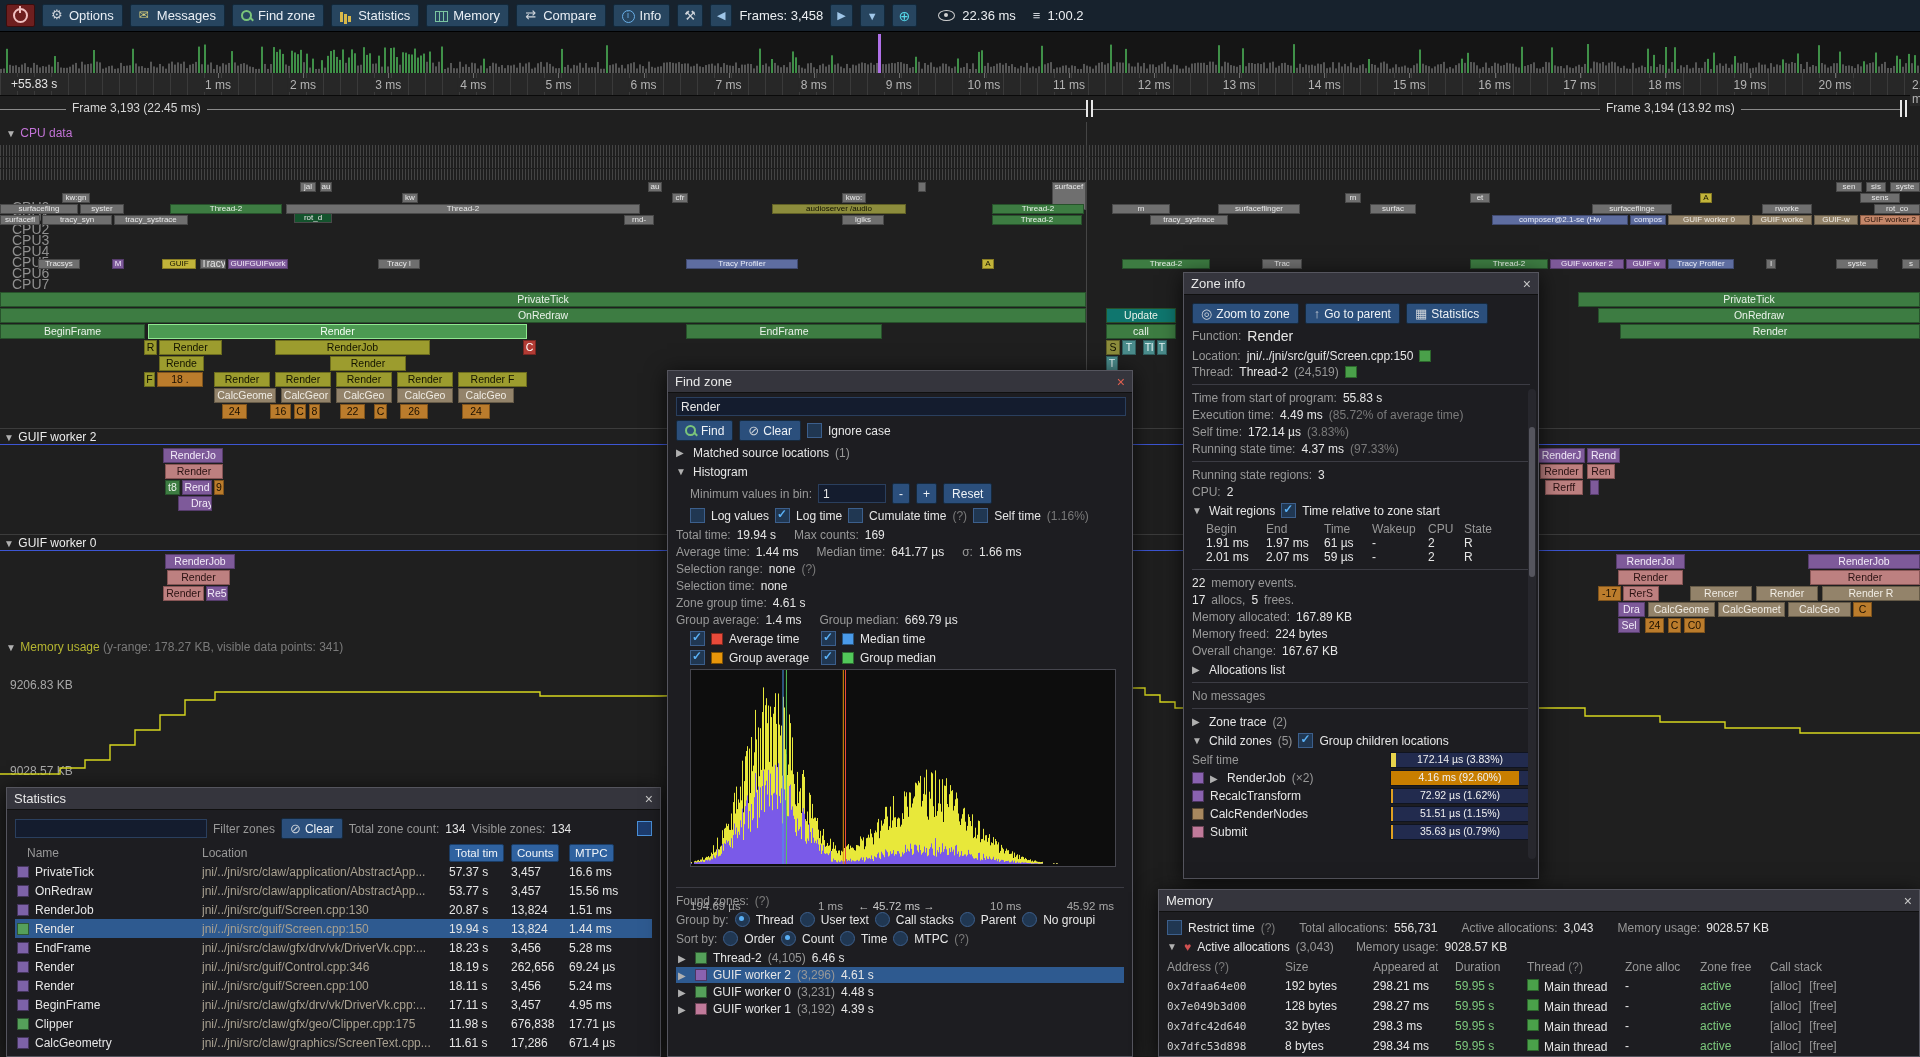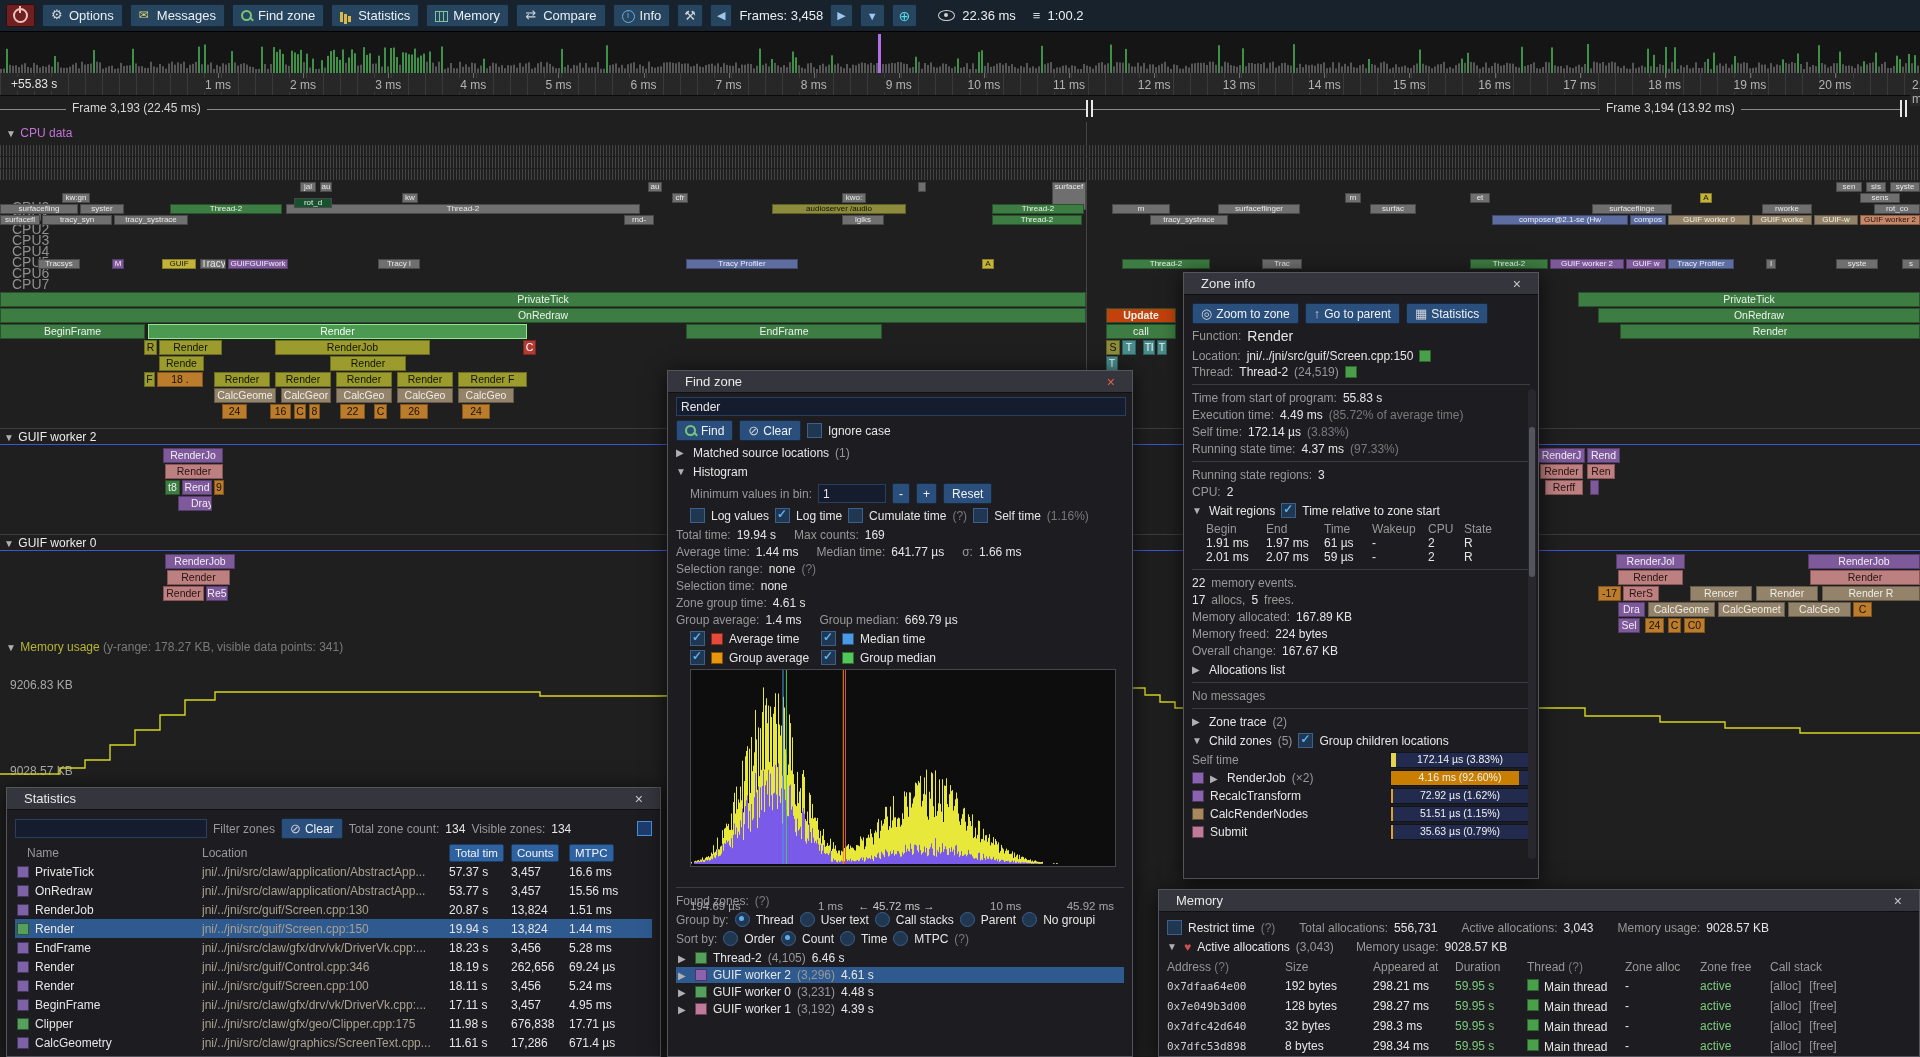--- a/index.html
+++ b/index.html
@@ -53,21 +53,21 @@
   #minigraph{position:absolute;left:0;top:22px;width:1920px;height:37px;opacity:.85;
      background-image:repeating-linear-gradient(0deg,#1f1f1f 0 1px,transparent 1px 12px),
                       repeating-linear-gradient(90deg,rgba(190,190,190,.28) 0 1px,transparent 1px 3px);}
   .thrhdr{position:absolute;left:0;width:1920px;height:17px;border-top:1px solid #3c3c3c;border-bottom:1px solid #3d56d4;
           color:#ececec;font-size:12px;padding:1px 0 0 4px;box-sizing:border-box;}
   .vsep{position:absolute;width:1px;background:#454545;}
   
   .win{position:absolute;background:#1d1d21;border:1px solid #55555e;box-shadow:0 3px 20px rgba(0,0,0,.7);
        z-index:20;font-size:12px;box-sizing:border-box;}
   .wtitle{height:21px;background:#35353d;border-bottom:1px solid #101010;display:flex;align-items:center;
-          padding:0 17px;color:#e8e8e8;font-size:13px;}
+          padding:0 7px;color:#e8e8e8;font-size:13px;}
   .wx{margin-left:auto;color:#c8c8c8;font-size:14px;cursor:pointer;line-height:14px;}
   .wx.red{color:#e06050;}
   .wbody{padding:4px 8px;position:relative;overflow:hidden;}
   .fr{display:flex;align-items:center;gap:6px;margin:4px 0;min-height:15px;}
   .ind{margin-left:14px;}
   .d{color:#989898;} .d2{color:#989898;margin-left:12px;} .v{color:#e6e6e6;} .h{color:#7a7a7a;} .g{color:#7cc87c;}
   .mono{font-family:"DejaVu Sans Mono",monospace;font-size:11px;}
   .tri{color:#b0b0b0;font-size:10px;width:11px;display:inline-block;}
   .sq{width:10px;height:10px;display:inline-block;border:1px solid rgba(0,0,0,.45);flex:none;}
   .gsq{width:10px;height:10px;display:inline-block;background:#4aa04a;border:1px solid #2c662c;flex:none;}
@@ -907,21 +907,21 @@
       <div class="zone" style="left: 1112px; top: 82px; width: 58px; height: 10px; background: rgb(111, 111, 111); border-color: rgb(73, 73, 73); color: rgb(232, 232, 232); font-size: 8px; line-height: 8px;">rn</div>
       <div class="zone" style="left: 1218px; top: 82px; width: 82px; height: 10px; background: rgb(111, 111, 111); border-color: rgb(73, 73, 73); color: rgb(232, 232, 232); font-size: 8px; line-height: 8px;">surfaceflinger</div>
       <div class="zone" style="left: 1370px; top: 82px; width: 46px; height: 10px; background: rgb(111, 111, 111); border-color: rgb(73, 73, 73); color: rgb(232, 232, 232); font-size: 8px; line-height: 8px;">surfac</div>
       <div class="zone" style="left: 1592px; top: 82px; width: 80px; height: 10px; background: rgb(111, 111, 111); border-color: rgb(73, 73, 73); color: rgb(232, 232, 232); font-size: 8px; line-height: 8px;">surfaceflinge</div>
       <div class="zone" style="left: 1762px; top: 82px; width: 50px; height: 10px; background: rgb(111, 111, 111); border-color: rgb(73, 73, 73); color: rgb(232, 232, 232); font-size: 8px; line-height: 8px;">rworke</div>
       <div class="zone" style="left: 1874px; top: 82px; width: 46px; height: 10px; background: rgb(111, 111, 111); border-color: rgb(73, 73, 73); color: rgb(232, 232, 232); font-size: 8px; line-height: 8px;">rot_co</div>
       <div class="cpulbl" style="top: 94px;">CPU3</div>
       <div class="zone" style="left: 0px; top: 93px; width: 40px; height: 10px; background: rgb(111, 111, 111); border-color: rgb(73, 73, 73); color: rgb(232, 232, 232); font-size: 8px; line-height: 8px;">surfacefl</div>
       <div class="zone" style="left: 42px; top: 93px; width: 70px; height: 10px; background: rgb(111, 111, 111); border-color: rgb(73, 73, 73); color: rgb(232, 232, 232); font-size: 8px; line-height: 8px;">tracy_syn</div>
       <div class="zone" style="left: 114px; top: 93px; width: 74px; height: 10px; background: rgb(111, 111, 111); border-color: rgb(73, 73, 73); color: rgb(232, 232, 232); font-size: 8px; line-height: 8px;">tracy_systrace</div>
-      <div class="zone" style="left: 294px; top: 76px; width: 38px; height: 10px; background: #14532d; border-color: rgb(73, 73, 73); color: rgb(232, 232, 232); font-size: 8px; line-height: 8px;">rot_d</div>
+      <div class="zone" style="left: 294px; top: 91px; width: 38px; height: 10px; background: #14532d; border-color: rgb(73, 73, 73); color: rgb(232, 232, 232); font-size: 8px; line-height: 8px;">rot_d</div>
       <div class="zone" style="left: 624px; top: 93px; width: 30px; height: 10px; background: rgb(111, 111, 111); border-color: rgb(73, 73, 73); color: rgb(232, 232, 232); font-size: 8px; line-height: 8px;">rnd-</div>
       <div class="zone" style="left: 842px; top: 93px; width: 42px; height: 10px; background: rgb(111, 111, 111); border-color: rgb(73, 73, 73); color: rgb(232, 232, 232); font-size: 8px; line-height: 8px;">lgiks</div>
       <div class="zone" style="left: 992px; top: 93px; width: 90px; height: 10px; background: rgb(61, 124, 66); border-color: rgb(39, 82, 43); color: rgb(233, 242, 233); font-size: 8px; line-height: 8px;">Thread-2</div>
       <div class="zone" style="left: 1150px; top: 93px; width: 78px; height: 10px; background: rgb(111, 111, 111); border-color: rgb(73, 73, 73); color: rgb(232, 232, 232); font-size: 8px; line-height: 8px;">tracy_systrace</div>
       <div class="zone" style="left: 1492px; top: 93px; width: 136px; height: 10px; background: rgb(94, 109, 160); border-color: rgb(64, 74, 112); color: rgb(232, 236, 248); font-size: 8px; line-height: 8px;">composer@2.1-se (Hw</div>
       <div class="zone" style="left: 1630px; top: 93px; width: 36px; height: 10px; background: rgb(94, 109, 160); border-color: rgb(64, 74, 112); color: rgb(232, 236, 248); font-size: 8px; line-height: 8px;">compos</div>
       <div class="zone" style="left: 1668px; top: 93px; width: 82px; height: 10px; background: rgb(147, 131, 106); border-color: rgb(101, 90, 71); color: rgb(240, 236, 228); font-size: 8px; line-height: 8px;">GUIF worker 0</div>
       <div class="zone" style="left: 1752px; top: 93px; width: 60px; height: 10px; background: rgb(147, 131, 106); border-color: rgb(101, 90, 71); color: rgb(240, 236, 228); font-size: 8px; line-height: 8px;">GUIF worke</div>
       <div class="zone" style="left: 1814px; top: 93px; width: 44px; height: 10px; background: rgb(147, 131, 106); border-color: rgb(101, 90, 71); color: rgb(240, 236, 228); font-size: 8px; line-height: 8px;">GUIF-w</div>
       <div class="zone" style="left: 1860px; top: 93px; width: 60px; height: 10px; background: rgb(196, 135, 106); border-color: rgb(138, 90, 66); color: rgb(42, 20, 10); font-size: 8px; line-height: 8px;">GUIF worker 2</div>
@@ -943,21 +943,21 @@
       <div class="zone" style="left: 1550px; top: 137px; width: 74px; height: 10px; background: rgb(126, 90, 154); border-color: rgb(86, 60, 108); color: rgb(242, 234, 248); font-size: 8px; line-height: 8px;">GUIF worker 2</div>
       <div class="zone" style="left: 1626px; top: 137px; width: 40px; height: 10px; background: rgb(126, 90, 154); border-color: rgb(86, 60, 108); color: rgb(242, 234, 248); font-size: 8px; line-height: 8px;">GUIF w</div>
       <div class="zone" style="left: 1668px; top: 137px; width: 66px; height: 10px; background: rgb(94, 109, 160); border-color: rgb(64, 74, 112); color: rgb(232, 236, 248); font-size: 8px; line-height: 8px;">Tracy Profiler</div>
       <div class="zone" style="left: 1766px; top: 137px; width: 10px; height: 10px; background: rgb(111, 111, 111); border-color: rgb(73, 73, 73); color: rgb(232, 232, 232); font-size: 8px; line-height: 8px;">I</div>
       <div class="zone" style="left: 1836px; top: 137px; width: 42px; height: 10px; background: rgb(111, 111, 111); border-color: rgb(73, 73, 73); color: rgb(232, 232, 232); font-size: 8px; line-height: 8px;">syste</div>
       <div class="zone" style="left: 1902px; top: 137px; width: 18px; height: 10px; background: rgb(111, 111, 111); border-color: rgb(73, 73, 73); color: rgb(232, 232, 232); font-size: 8px; line-height: 8px;">s</div>
       <div class="vsep" style="left: 1086px; top: 0px; height: 520px;"></div>
       <div class="zone" style="left: 0px; top: 170px; width: 1086px; height: 15px; background: rgb(61, 124, 66); border-color: rgb(39, 82, 43); color: rgb(233, 242, 233); font-size: 10.5px; line-height: 13px;">PrivateTick</div>
       <div class="zone" style="left: 1578px; top: 170px; width: 342px; height: 15px; background: rgb(61, 124, 66); border-color: rgb(39, 82, 43); color: rgb(233, 242, 233); font-size: 10.5px; line-height: 13px;">PrivateTick</div>
       <div class="zone" style="left: 0px; top: 186px; width: 1086px; height: 15px; background: rgb(61, 124, 66); border-color: rgb(39, 82, 43); color: rgb(233, 242, 233); font-size: 10.5px; line-height: 13px;">OnRedraw</div>
-      <div class="zone" style="left: 1106px; top: 186px; width: 70px; height: 15px; background: #c2410c; border-color: rgb(39, 82, 43); color: rgb(233, 242, 233); font-size: 10.5px; line-height: 13px; font-weight: bold;">Update</div>
+      <div class="zone" style="left: 1106px; top: 186px; width: 70px; height: 15px; background: #0f766e; border-color: rgb(39, 82, 43); color: rgb(233, 242, 233); font-size: 10.5px; line-height: 13px;">Update</div>
       <div class="zone" style="left: 1598px; top: 186px; width: 322px; height: 15px; background: rgb(61, 124, 66); border-color: rgb(39, 82, 43); color: rgb(233, 242, 233); font-size: 10.5px; line-height: 13px;">OnRedraw</div>
       <div class="zone" style="left: 0px; top: 202px; width: 145px; height: 15px; background: rgb(61, 124, 66); border-color: rgb(39, 82, 43); color: rgb(233, 242, 233); font-size: 10.5px; line-height: 13px;">BeginFrame</div>
       <div class="zone" style="left: 148px; top: 202px; width: 379px; height: 15px; background: rgb(76, 154, 82); border-color: rgb(144, 232, 144); color: rgb(244, 255, 244); font-size: 10.5px; line-height: 13px;">Render</div>
       <div class="zone" style="left: 686px; top: 202px; width: 196px; height: 15px; background: rgb(61, 124, 66); border-color: rgb(39, 82, 43); color: rgb(233, 242, 233); font-size: 10.5px; line-height: 13px;">EndFrame</div>
       <div class="zone" style="left: 1106px; top: 202px; width: 70px; height: 15px; background: rgb(61, 124, 66); border-color: rgb(39, 82, 43); color: rgb(233, 242, 233); font-size: 10.5px; line-height: 13px;">call</div>
       <div class="zone" style="left: 1620px; top: 202px; width: 300px; height: 15px; background: rgb(61, 124, 66); border-color: rgb(39, 82, 43); color: rgb(233, 242, 233); font-size: 10.5px; line-height: 13px;">Render</div>
       <div class="zone" style="left: 144px; top: 218px; width: 13px; height: 15px; background: rgb(156, 156, 46); border-color: rgb(108, 108, 30); color: rgb(20, 20, 0); font-size: 10.5px; line-height: 13px;">R</div>
       <div class="zone" style="left: 159px; top: 218px; width: 63px; height: 15px; background: rgb(156, 156, 46); border-color: rgb(108, 108, 30); color: rgb(20, 20, 0); font-size: 10.5px; line-height: 13px;">Render</div>
       <div class="zone" style="left: 275px; top: 218px; width: 155px; height: 15px; background: rgb(156, 156, 46); border-color: rgb(108, 108, 30); color: rgb(20, 20, 0); font-size: 10.5px; line-height: 13px;">RenderJob</div>
       <div class="zone" style="left: 523px; top: 218px; width: 13px; height: 15px; background: rgb(178, 59, 52); border-color: rgb(119, 38, 34); color: rgb(255, 255, 255); font-size: 10.5px; line-height: 13px;">C</div>

